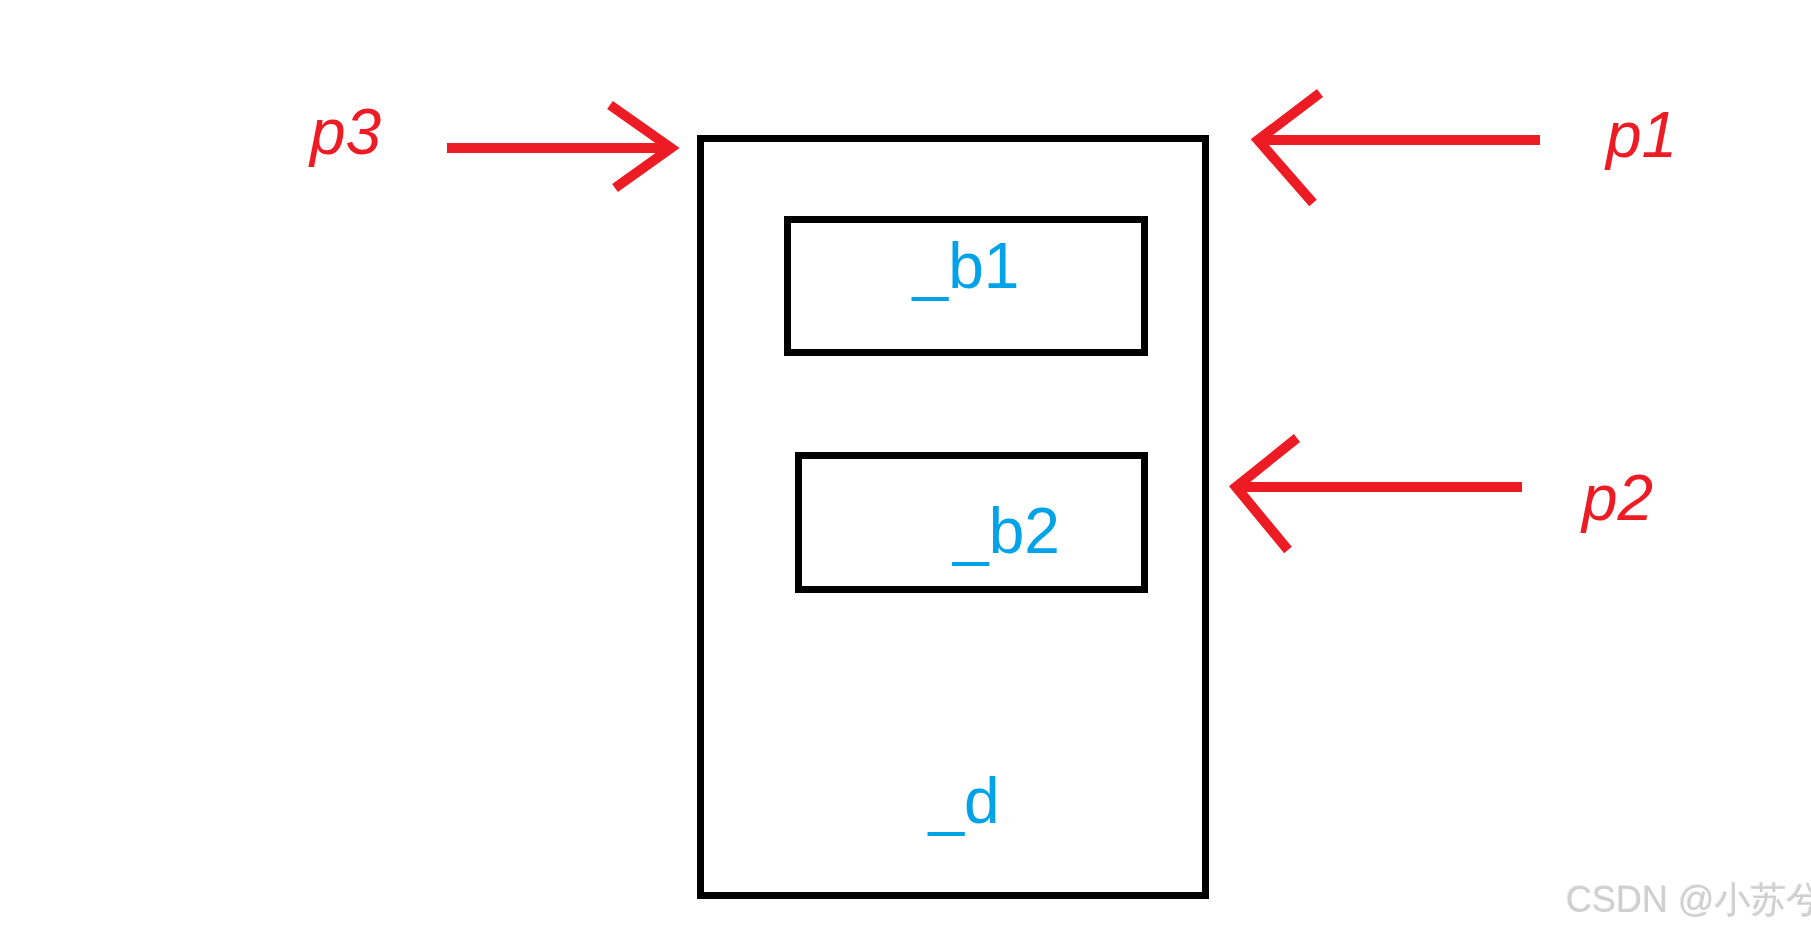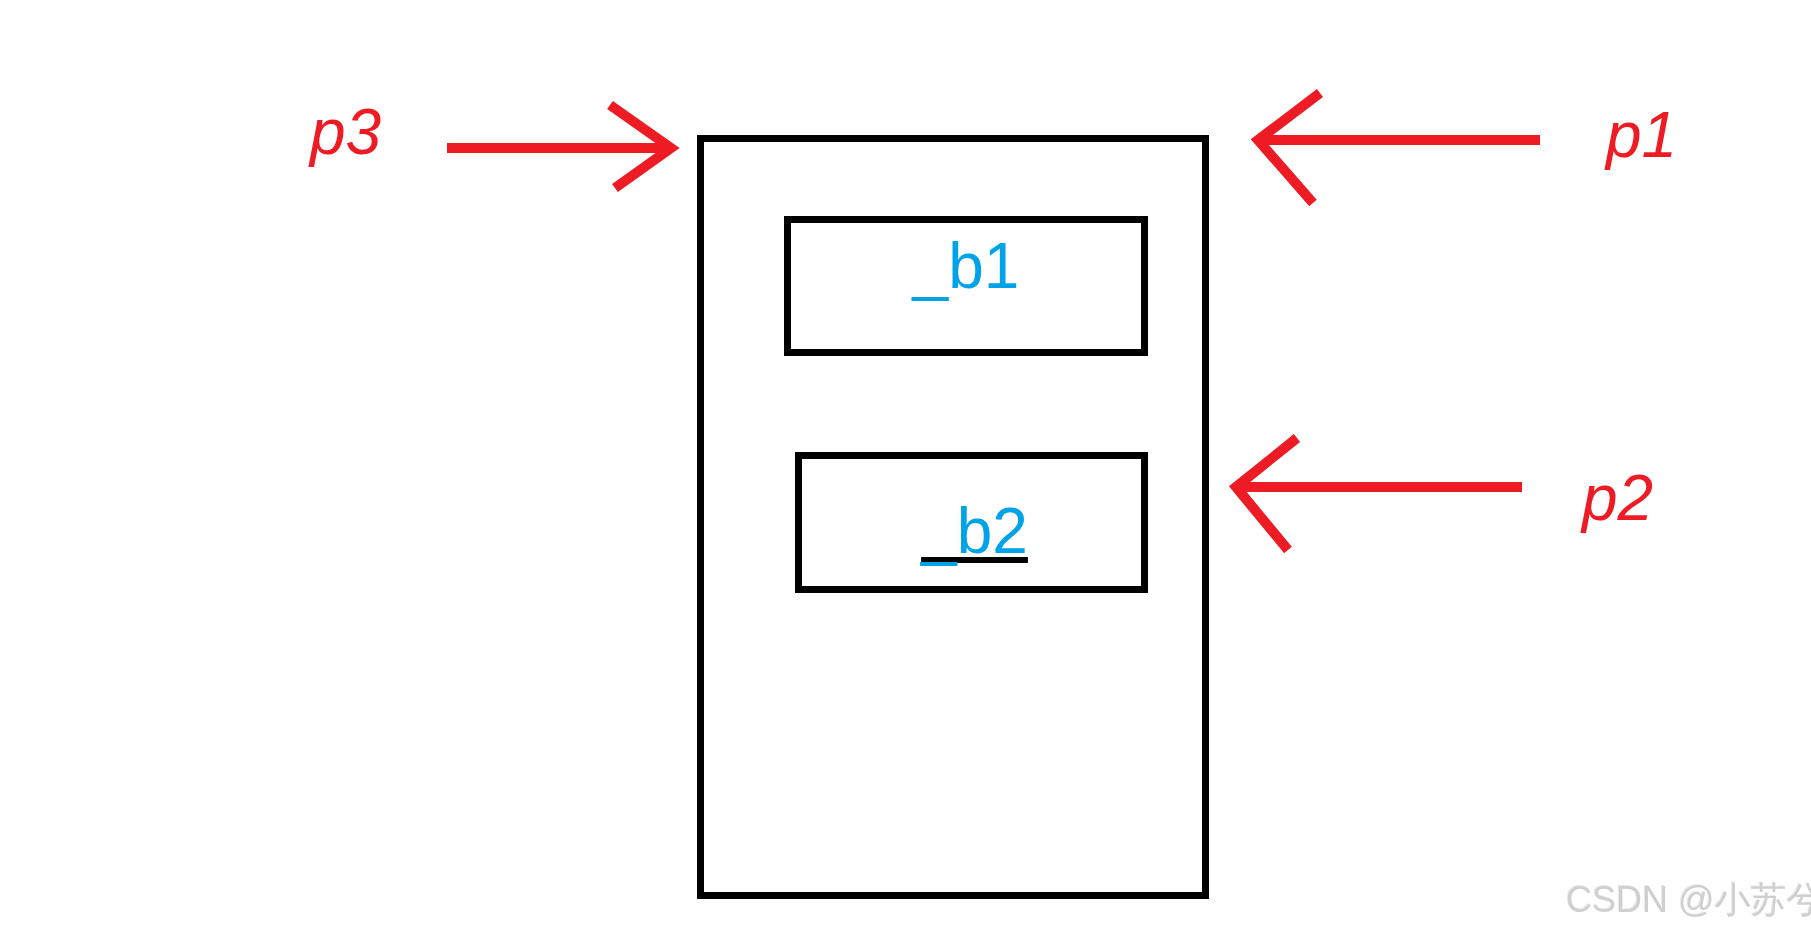--- a/index.html
+++ b/index.html
@@ -114,20 +114,21 @@
 
   <div class="label red-label" style="left:1606px; top:103px;">p1</div>
 
   <div class="label red-label" style="left:1582px; top:466px;">p2</div>
 
 
   <div class="member-label-box" style="left:784px; top:216px; width:364px; height:100px;">
     <span class="blue-label">_b1</span>
   </div>
 
-  <div class="member-label-box" style="left:798px; top:452px; width:353px; height:158px;text-decoration:underline;">
+  <div class="member-label-box" style="left:830px; top:452px; width:353px; height:158px;">
     <span class="blue-label">_b2</span>
   </div>
 
+  <div class="d-label blue-label">_d</div>
 
   <div class="watermark">CSDN @小苏兮</div>
 
 </div>
 
 </body></html>

